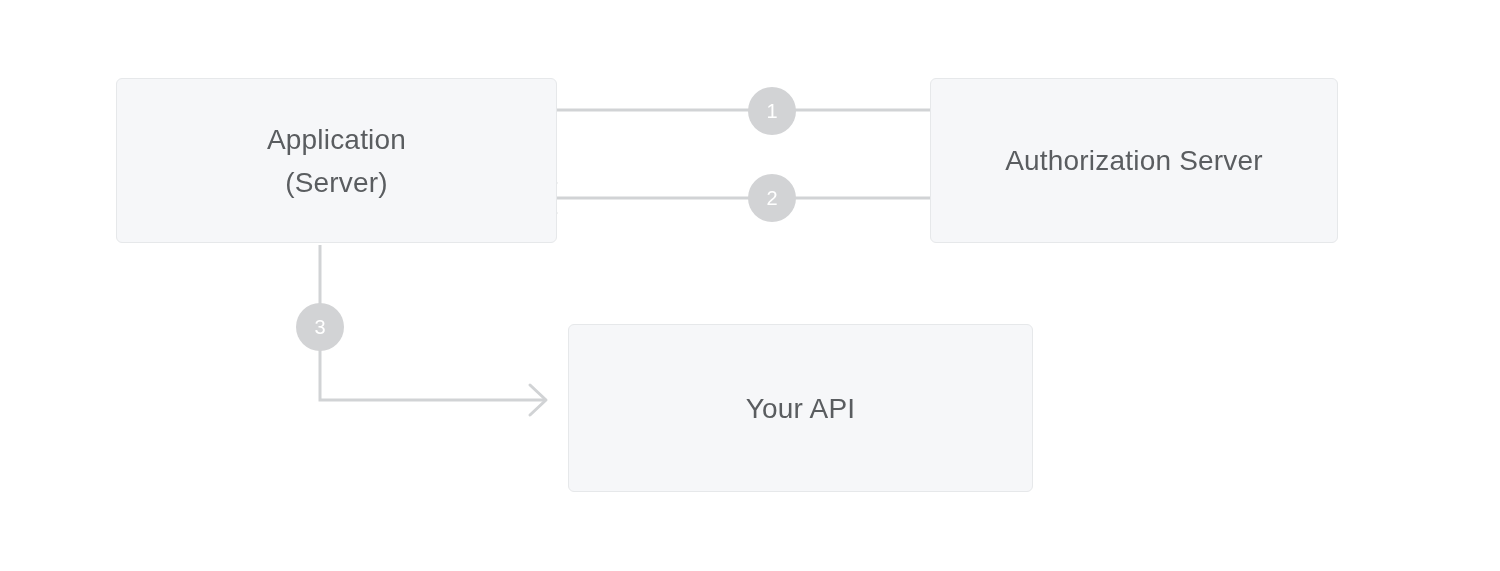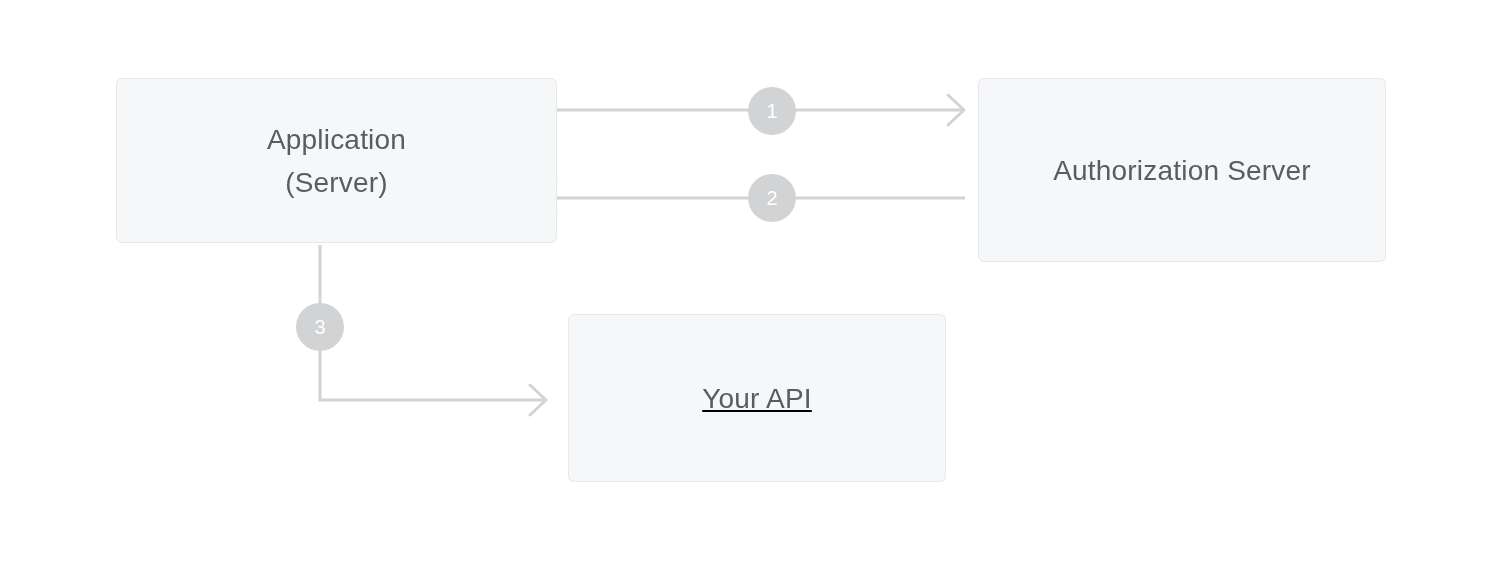--- a/index.html
+++ b/index.html
@@ -30,22 +30,22 @@
     text-align: center;
   }
   .node-line {
     color: #5a5d60;
     font-size: 28px;
     line-height: 43px;
     letter-spacing: 0.2px;
     white-space: nowrap;
   }
   #node-application { left: 116px; top: 78px;  width: 441px; height: 165px; }
-  #node-authorization-server { left: 978px; top: 78px;  width: 408px; height: 184px; }
-  #node-your-api { left: 568px; top: 314px; width: 378px; height: 168px; text-decoration: underline; }
+  #node-authorization-server { left: 930px; top: 78px;  width: 408px; height: 165px; }
+  #node-your-api { left: 568px; top: 324px; width: 465px; height: 168px; }
 
   .edge-svg {
     position: absolute;
     left: 0;
     top: 0;
     width: 1500px;
     height: 571px;
     pointer-events: none;
     overflow: visible;
   }

